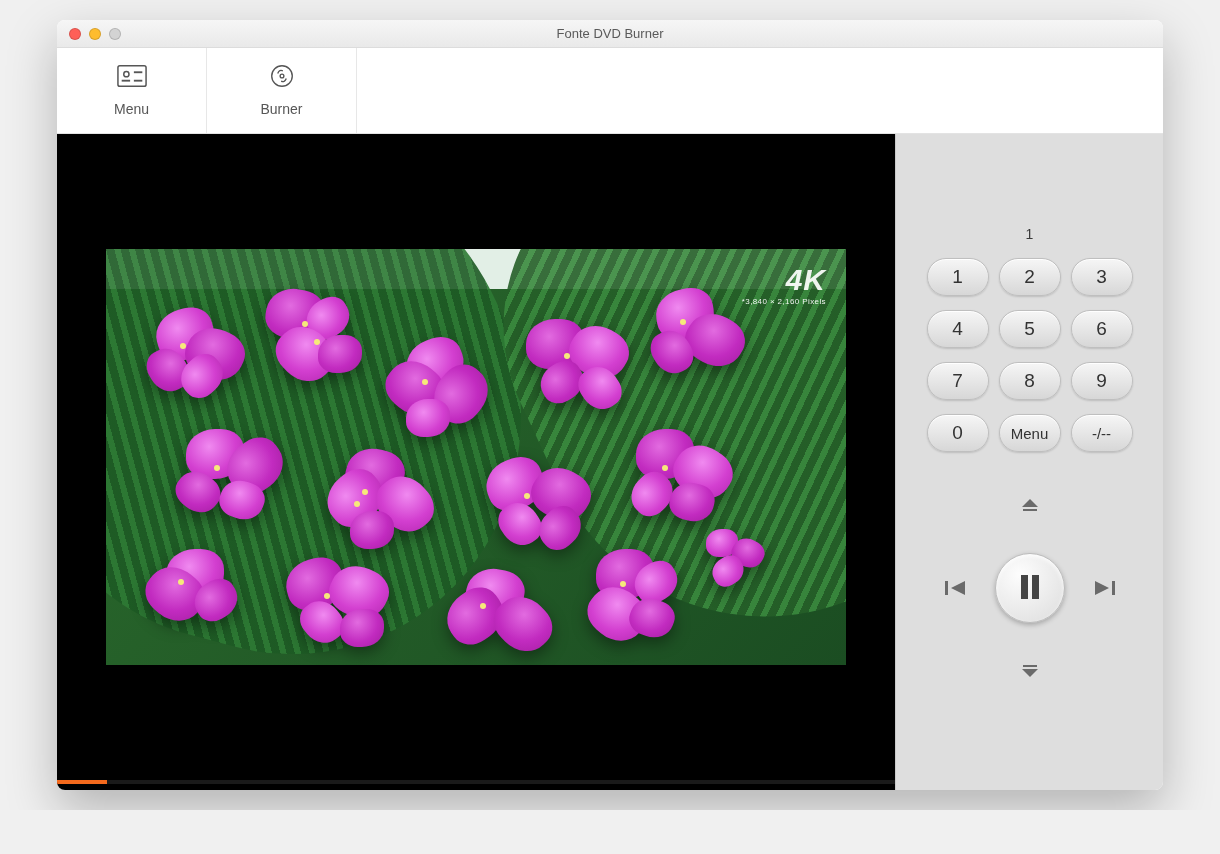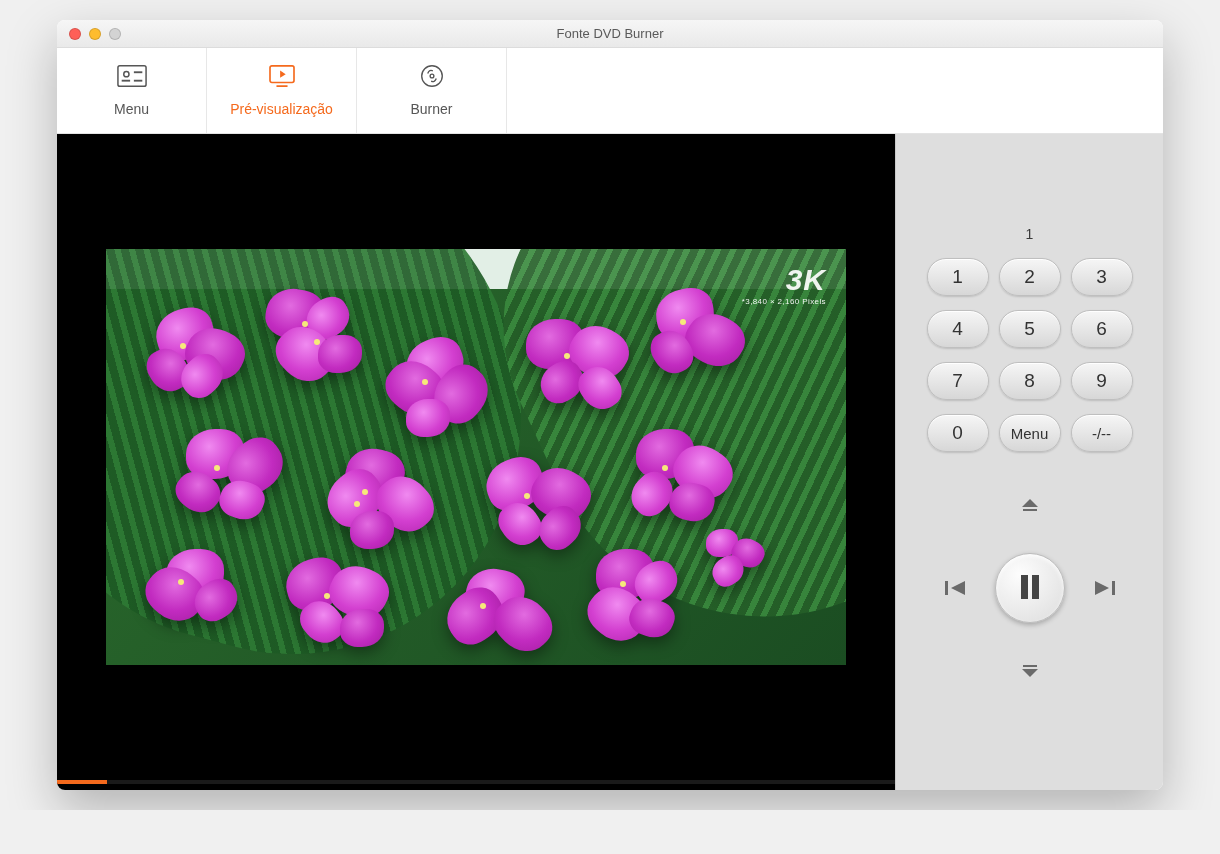--- a/index.html
+++ b/index.html
@@ -231,30 +231,20 @@
         <svg viewBox="0 0 32 24" fill="none" stroke="#565656" stroke-width="1.6">
           <rect x="1" y="1" width="30" height="22" rx="2"></rect>
           <circle cx="10" cy="10" r="2.8"></circle>
           <rect x="18" y="7" width="9" height="2" fill="#565656" stroke="none"></rect>
           <rect x="5" y="16" width="9" height="2" fill="#565656" stroke="none"></rect>
           <rect x="18" y="16" width="9" height="2" fill="#565656" stroke="none"></rect>
         </svg>
       </span>
       <span>Menu</span>
     </div>
-    <div class="tab active">
-      <span>
-        <svg viewBox="0 0 32 26" fill="none" stroke="#f56a1d" stroke-width="1.8">
-          <rect x="3" y="2" width="26" height="18" rx="2"></rect>
-          <polygon points="14,7 20,11 14,15" fill="#f56a1d" stroke="none"></polygon>
-          <line x1="10" y1="24" x2="22" y2="24"></line>
-        </svg>
-      </span>
-      <span>Pré-visualização</span>
-    </div>
     <div class="tab">
       <span>
         <svg viewBox="0 0 28 28" fill="none" stroke="#565656" stroke-width="1.6">
           <circle cx="14" cy="14" r="12"></circle>
           <circle cx="14" cy="14" r="2.2"></circle>
           <path d="M9 11 q2 -5 6 -3"></path>
           <path d="M19 17 q-2 5 -6 3"></path>
         </svg>
       </span>
       <span>Burner</span>
@@ -361,21 +351,21 @@
               <div class="petal" style="top:50px;left:44px;transform:rotate(20deg)"></div>
               <div class="stamen" style="top:32px;left:34px;"></div>
             </div>
             <div class="cluster" style="top:280px;left:600px;">
               <div class="petal sm br" style="top:0;left:0;"></div>
               <div class="petal sm" style="top:10px;left:26px;transform:rotate(30deg)"></div>
               <div class="petal sm br" style="top:28px;left:6px;transform:rotate(-30deg)"></div>
             </div>
           </div>
           <div class="badge4k">
-            <span class="big">3K</span>
+            <span class="big">4K</span>
             <span class="small">*3,840 × 2,160 Pixels</span>
           </div>
         </div>
       </div>
       <div class="progress">
         <div class="fill" style="width: 6%;"></div>
       </div>
     </div>
 
     <div class="remote">

